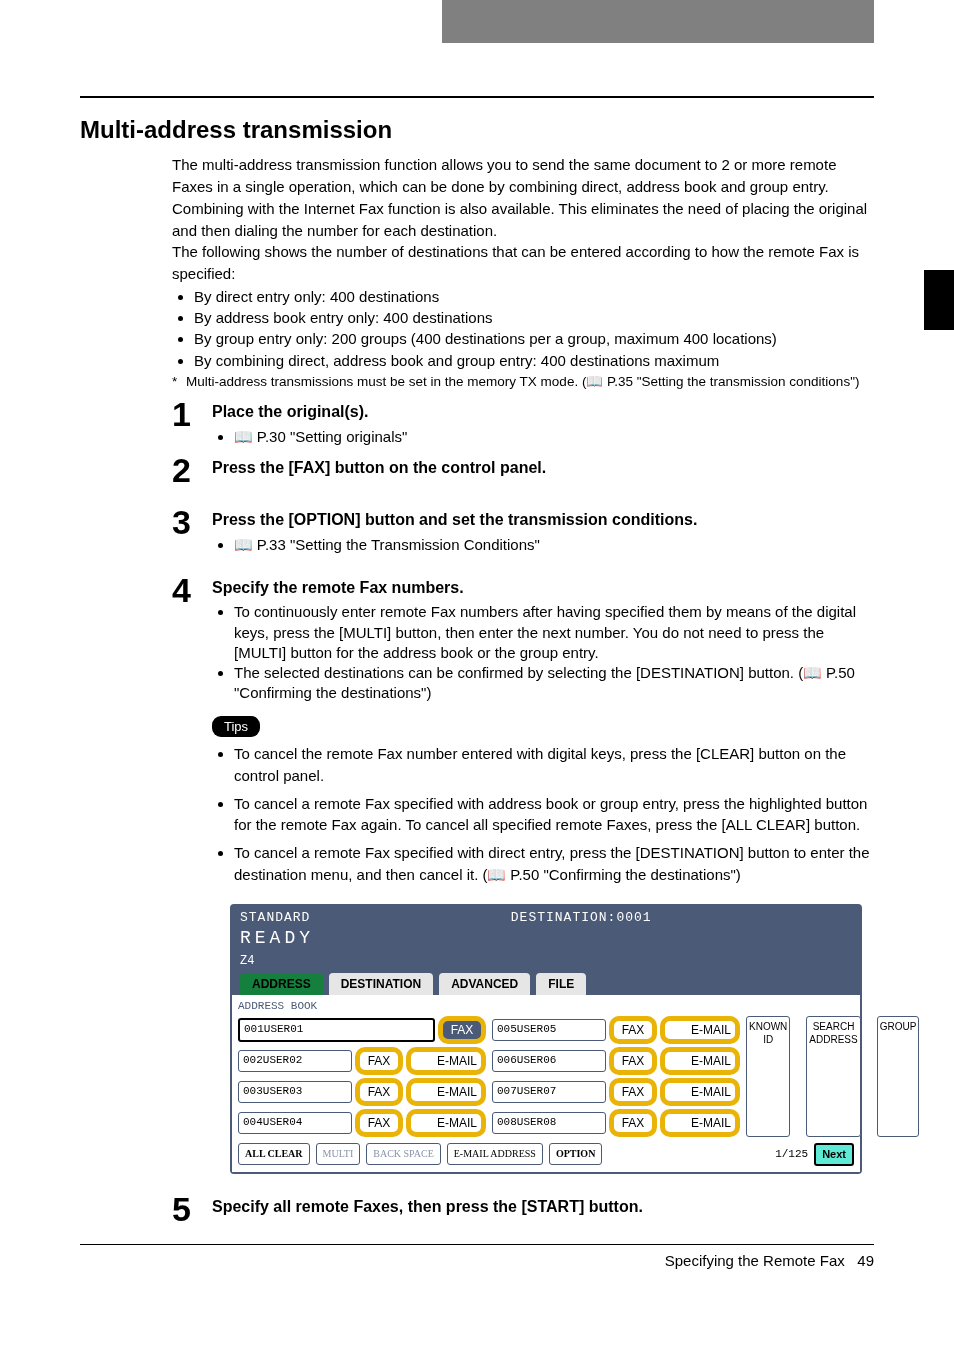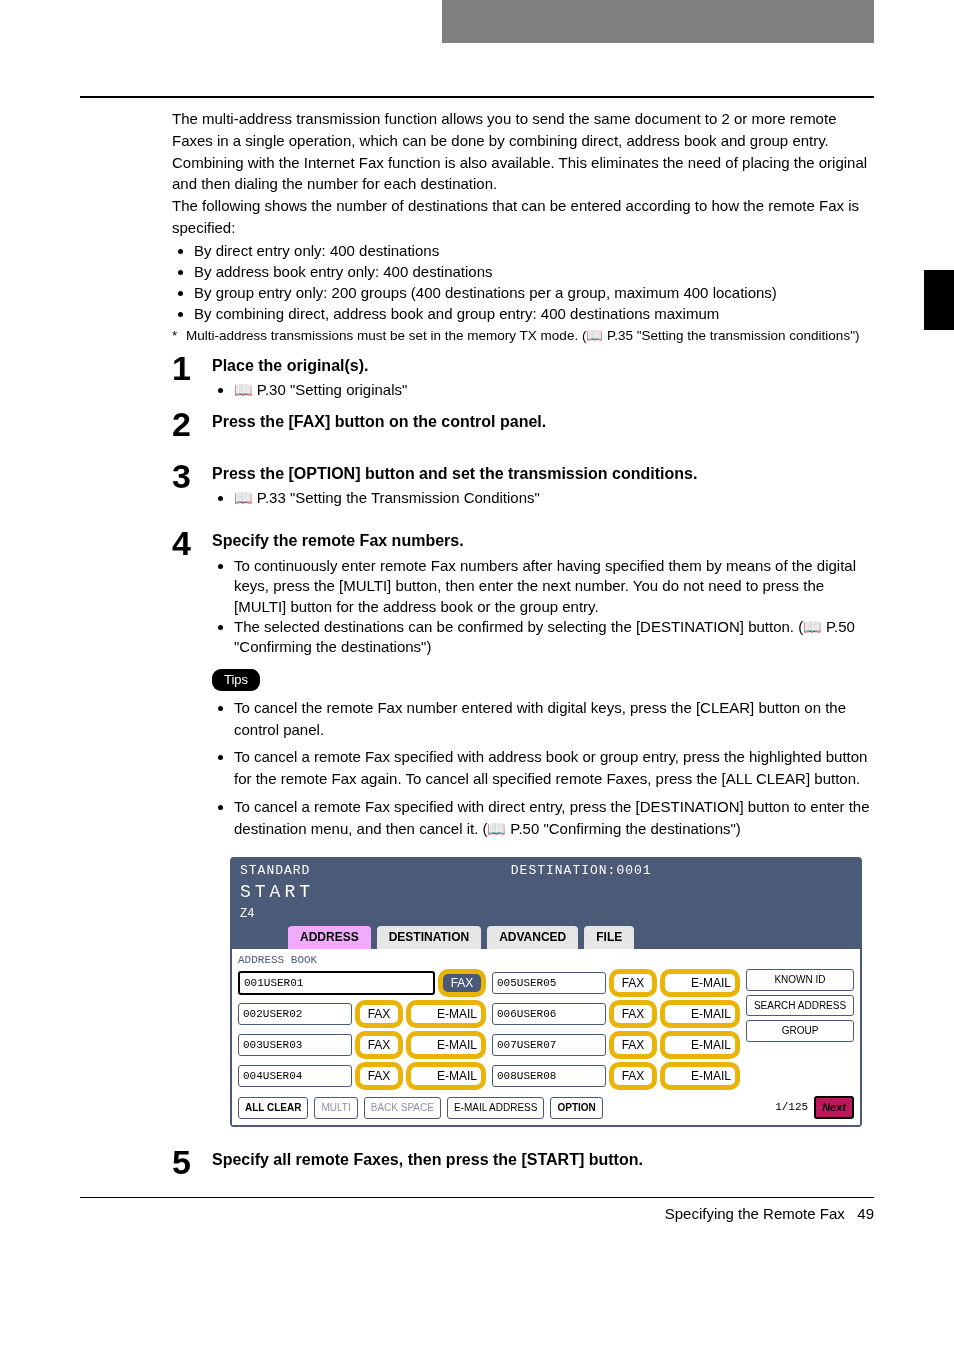--- a/index.html
+++ b/index.html
@@ -127,22 +127,21 @@
   }
   .screenshot .tab {
     background: #e6e6e6;
     color: #000;
     border-radius: 4px 4px 0 0;
     padding: 3px 12px;
     font-size: 12px;
     font-weight: bold;
   }
   .screenshot .tab.active {
-    background: #f0abfc;
-    margin-left: 48px;
+    background: #15803d;
   }
   .screenshot .panel {
     background: #fff;
     color: #000;
     padding: 4px 6px 6px 6px;
   }
   .ab-label {
     font-family: "Courier New", monospace;
     font-size: 11px;
     color: #4b5a77;
@@ -177,22 +176,22 @@
   }
   .chip.fax { min-width: 30px; }
   .chip.fax.selected {
     background: #4b5a77;
     color: #fff;
   }
   .chip.email { min-width: 36px; padding-left: 26px; }
   .ab-side {
     width: 108px;
     display: flex;
-    flex-direction: column;
-    gap: 4px;
+    flex-direction: row;
+    gap: 16px;
   }
   .side-btn {
     border: 1px solid #4b5a77;
     border-radius: 3px;
     background: #fff;
     font-size: 10px;
     padding: 3px 2px;
     text-align: center;
     font-family: Arial, sans-serif;
   }
@@ -201,34 +200,33 @@
     gap: 6px;
     align-items: center;
     margin-top: 6px;
   }
   .bbtn {
     border: 1px solid #4b5a77;
     border-radius: 3px;
     background: #fff;
     font-size: 10px;
     padding: 3px 6px;
-    font-family: Liberation Sans, sans-serif;
+    font-family: Liberation Serif, serif;
   }
   .bbtn.bold { font-weight: bold; }
   .bbtn.gray { color: #8a93a7; }
   .pager { margin-left: auto; font-size: 11px; font-family: "Courier New", monospace; }
   .next-btn {
     border: 2px solid #000;
     border-radius: 3px;
-    background: #be185d;
+    background: #5eead4;
     font-size: 11px;
     font-weight: bold;
     padding: 2px 6px;
     font-family: Arial, sans-serif;
-    font-style: italic;
   }
 
   .footer-rule {
     border-top: 1px solid #000;
     margin: 18px 0 6px 0;
   }
   .footer-line {
     text-align: right;
     font-size: 15px;
   }
@@ -236,20 +234,21 @@
 </head>
 <body>
 
 <div class="page">
   <div class="top-dark-band"></div>
   <div class="black-index-tab"></div>
 
   <div class="content">
     <div class="hr-top"></div>
 
+    <div class="h1">Multi-address transmission</div>
 
     <div class="intro">The multi-address transmission function allows you to send the same document to 2 or more remote Faxes in a single operation, which can be done by combining direct, address book and group entry. Combining with the Internet Fax function is also available. This eliminates the need of placing the original and then dialing the number for each destination.</div>
     <div class="intro">The following shows the number of destinations that can be entered according to how the remote Fax is specified:</div>
 
     <ul class="bullets">
       <li>By direct entry only: 400 destinations</li>
       <li>By address book entry only: 400 destinations</li>
       <li>By group entry only: 200 groups (400 destinations per a group, maximum 400 locations)</li>
       <li>By combining direct, address book and group entry: 400 destinations maximum</li>
     </ul>
@@ -307,21 +306,21 @@
       <li>To cancel a remote Fax specified with direct entry, press the [DESTINATION] button to enter the destination menu, and then cancel it. (📖 P.50 "Confirming the destinations")</li>
     </ul>
 
     
     <div class="screenshot">
       <div class="blue-bar">
         <span>STANDARD</span>
         <span>DESTINATION:0001</span>
         <span></span>
       </div>
-      <div class="ready">START</div>
+      <div class="ready">READY</div>
       <div class="sub-z4">Z4</div>
       <div class="tabs">
         <div class="tab active">ADDRESS</div>
         <div class="tab">DESTINATION</div>
         <div class="tab">ADVANCED</div>
         <div class="tab">FILE</div>
       </div>
       <div class="panel">
         <div class="ab-label">ADDRESS BOOK</div>
         <div class="ab-body">

